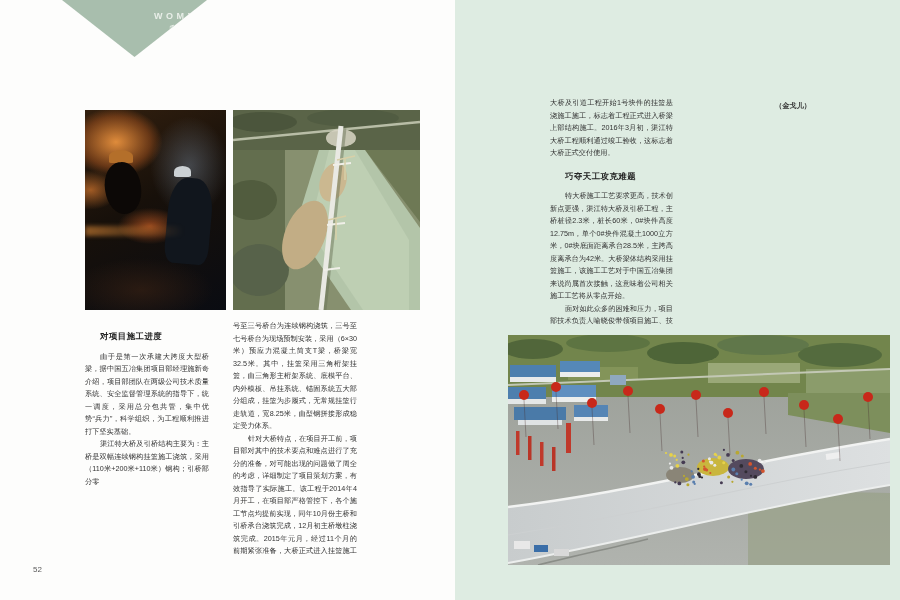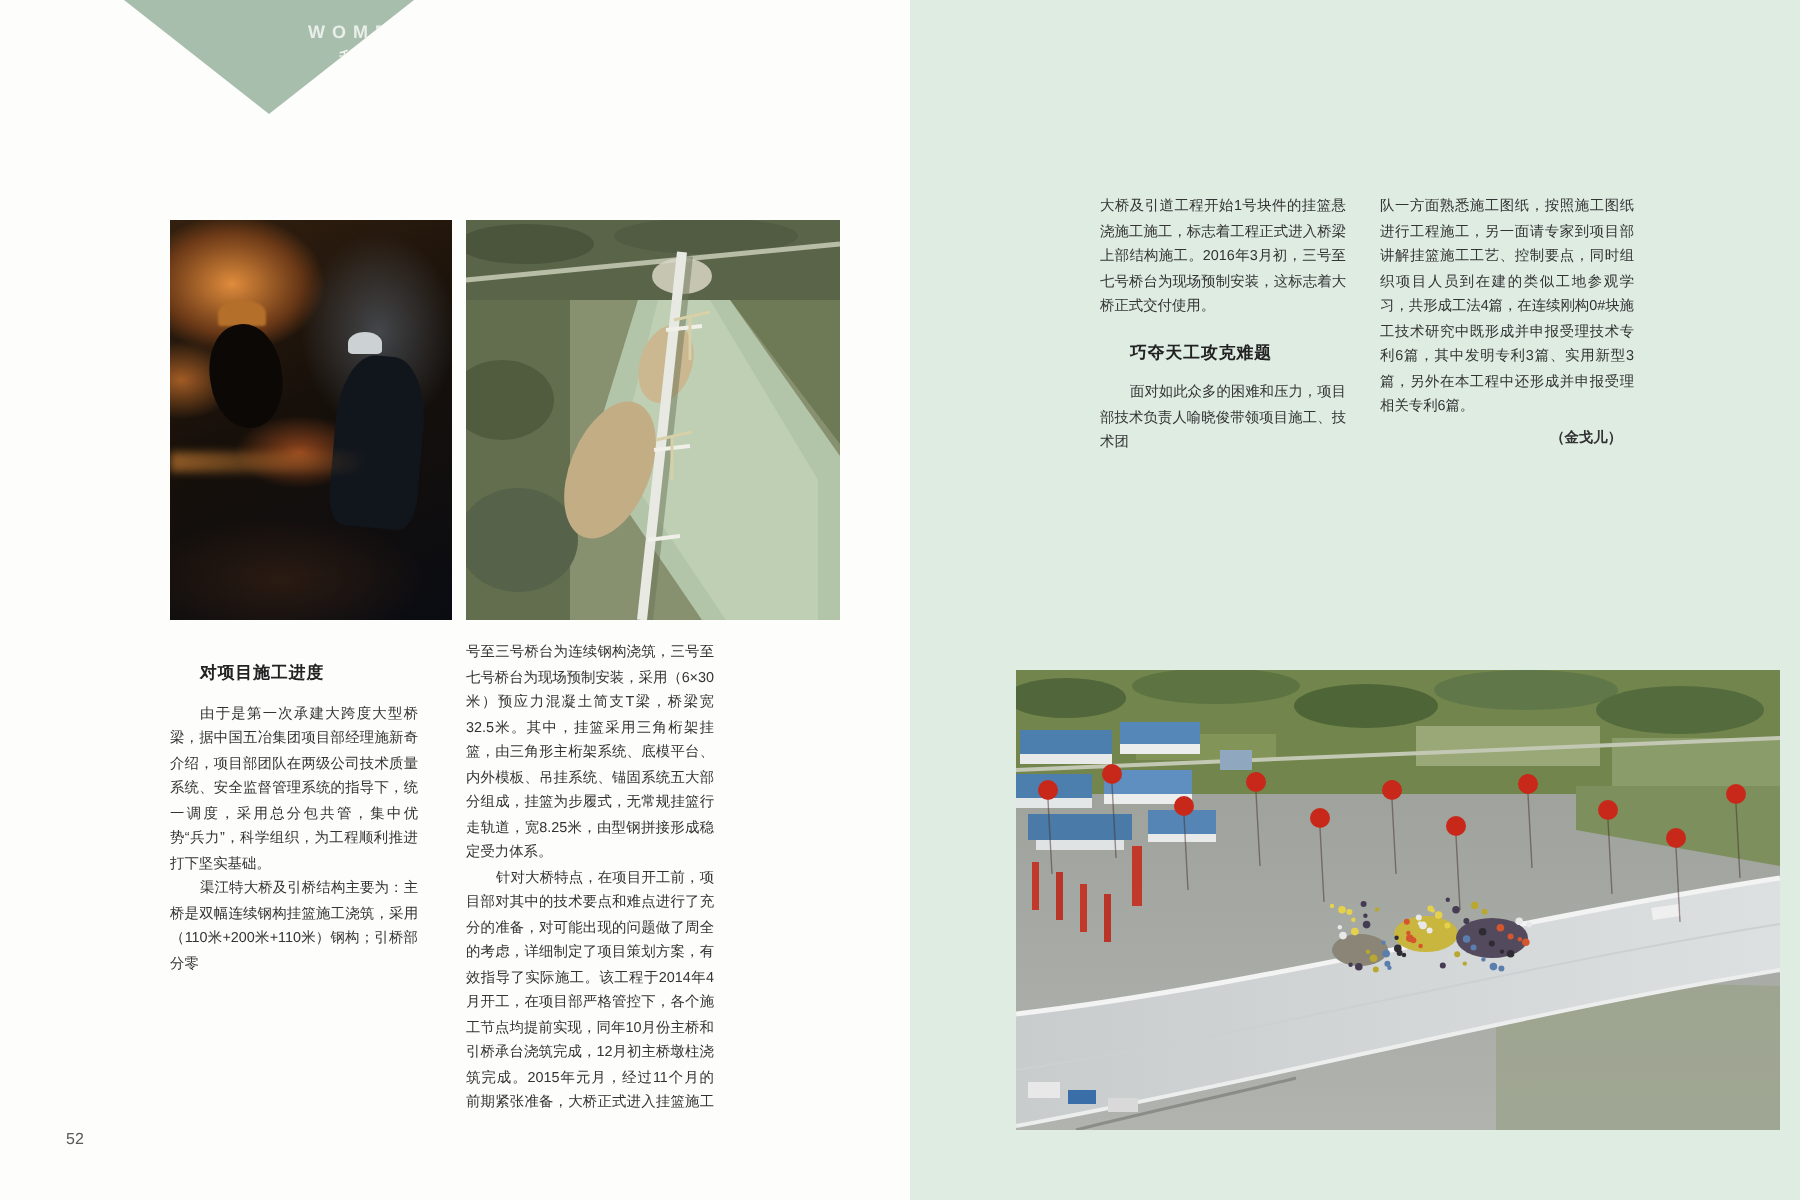--- a/index.html
+++ b/index.html
@@ -109,27 +109,27 @@
       <p class="no-indent">号至三号桥台为连续钢构浇筑，三号至七号桥台为现场预制安装，采用（6×30米）预应力混凝土简支T梁，桥梁宽32.5米。其中，挂篮采用三角桁架挂篮，由三角形主桁架系统、底模平台、内外模板、吊挂系统、锚固系统五大部分组成，挂篮为步履式，无常规挂篮行走轨道，宽8.25米，由型钢拼接形成稳定受力体系。</p>
       <p>针对大桥特点，在项目开工前，项目部对其中的技术要点和难点进行了充分的准备，对可能出现的问题做了周全的考虑，详细制定了项目策划方案，有效指导了实际施工。该工程于2014年4月开工，在项目部严格管控下，各个施工节点均提前实现，同年10月份主桥和引桥承台浇筑完成，12月初主桥墩柱浇筑完成。2015年元月，经过11个月的前期紧张准备，大桥正式进入挂篮施工阶段，3月16日，渠江</p>
     </div>
 
     <div class="page-num">52</div>
   </div>
 
   <div class="page-right">
 
     <div class="textcol col-r1">
-      <p class="no-indent">大桥及引道工程开始1号块件的挂篮悬浇施工施工，标志着工程正式进入桥梁上部结构施工。2016年3月初，三号至七号桥台为现场预制安装，这标志着大桥正式交付使用。</p>
+      <p class="no-indent">大桥及引道工程开始1号块件的挂篮悬浇施工施工，标志着工程正式进入桥梁上部结构施工。2016年3月初，渠江特大桥工程顺利通过竣工验收，这标志着大桥正式交付使用。</p>
       <h3>巧夺天工攻克难题</h3>
+      <p>特大桥施工工艺要求更高，技术创新点更强，渠江特大桥及引桥工程，主桥桩径2.3米，桩长60米，0#块件高度12.75m，单个0#块件混凝土1000立方米，0#块底面距离承台28.5米，主跨高度离承台为42米。大桥梁体结构采用挂篮施工，该施工工艺对于中国五冶集团来说尚属首次接触，这意味着公司相关施工工艺将从零点开始。</p>
       <p>面对如此众多的困难和压力，项目部技术负责人喻晓俊带领项目施工、技术团</p>
     </div>
 
     <div class="textcol col-r2">
-      <p class="no-indent">队一方面熟悉施工图纸，按照施工图纸进行工程施工，另一面请专家到项目部讲解挂篮施工工艺、控制要点，同时组织项目人员到在建的类似工地参观学习，共形成工法4篇，在连续刚构0#块施工技术研究中既形成并申报受理技术专利6篇，其中发明专利3篇、实用新型3篇，另外在本工程中还形成并申报受理相关专利6篇。</p>
       <div class="byline">（金戈儿）</div>
     </div>
 
     <div class="photo photo-ceremony">
       <svg viewBox="0 0 382 230">
         <defs>
           <linearGradient id="plazaGrad" x1="0" y1="0" x2="0" y2="1">
             <stop offset="0" stop-color="#999d96"></stop>
               <stop offset="1" stop-color="#b0b3ae"></stop>
           </linearGradient>

